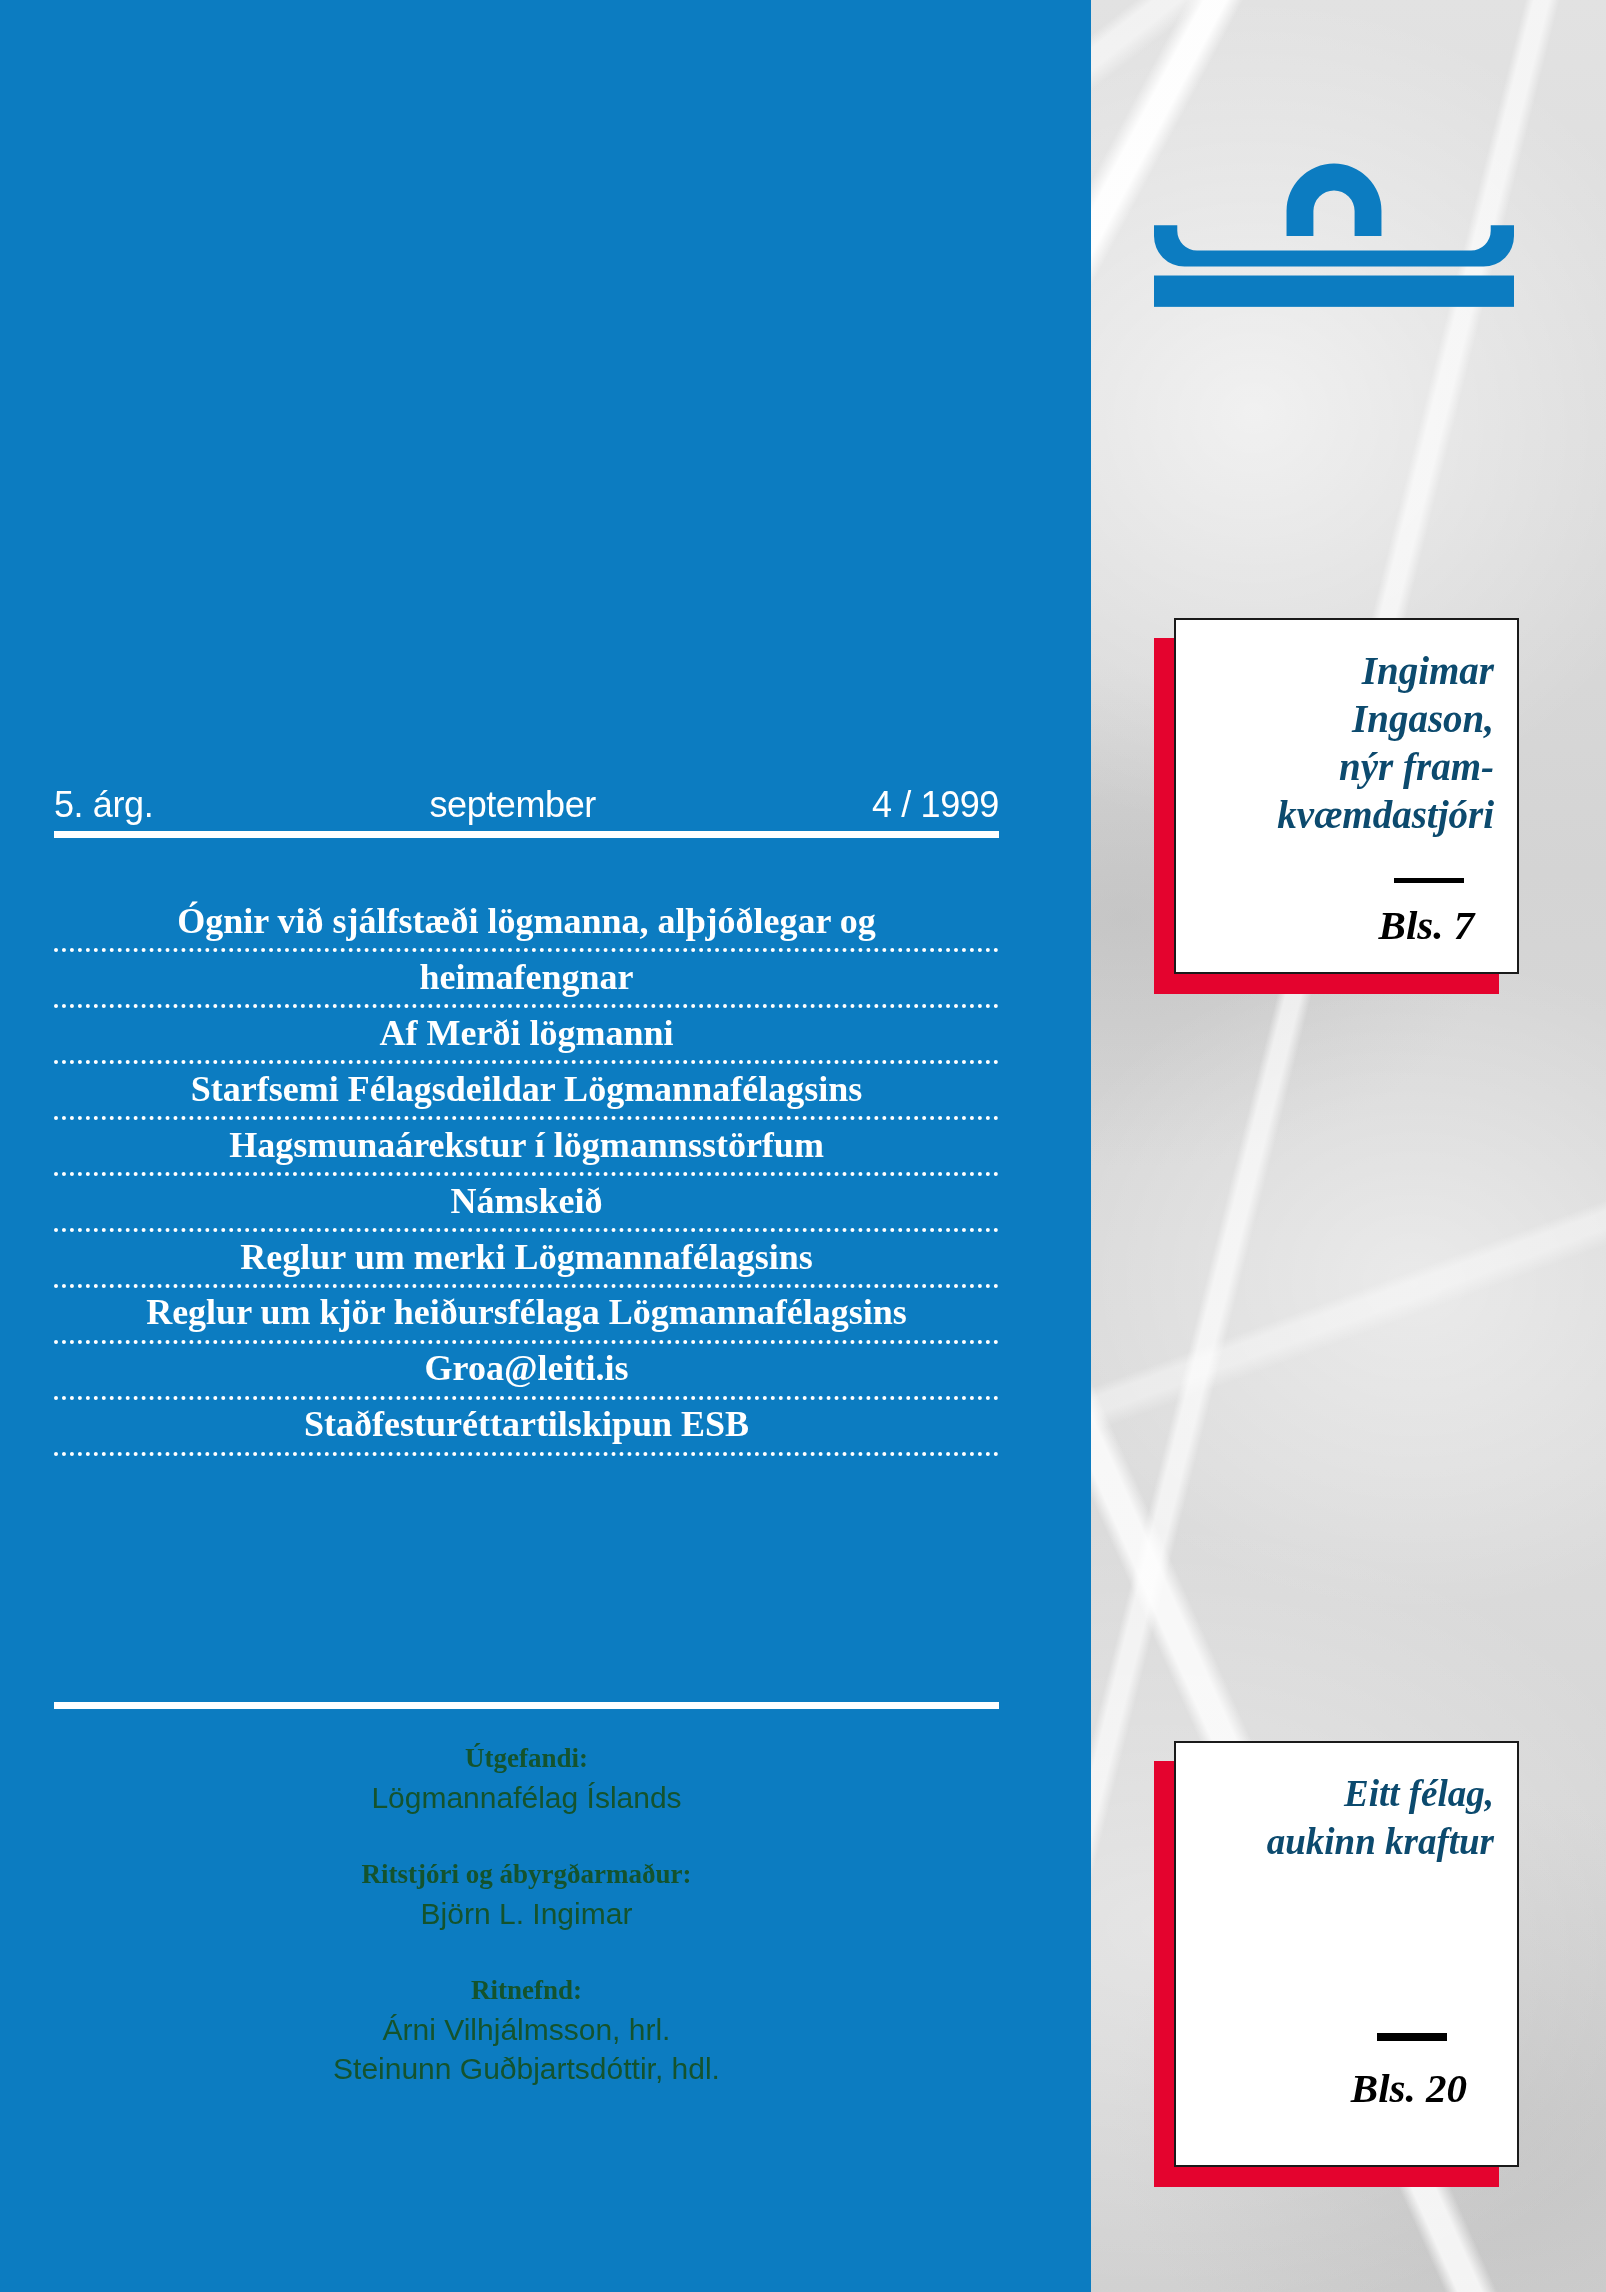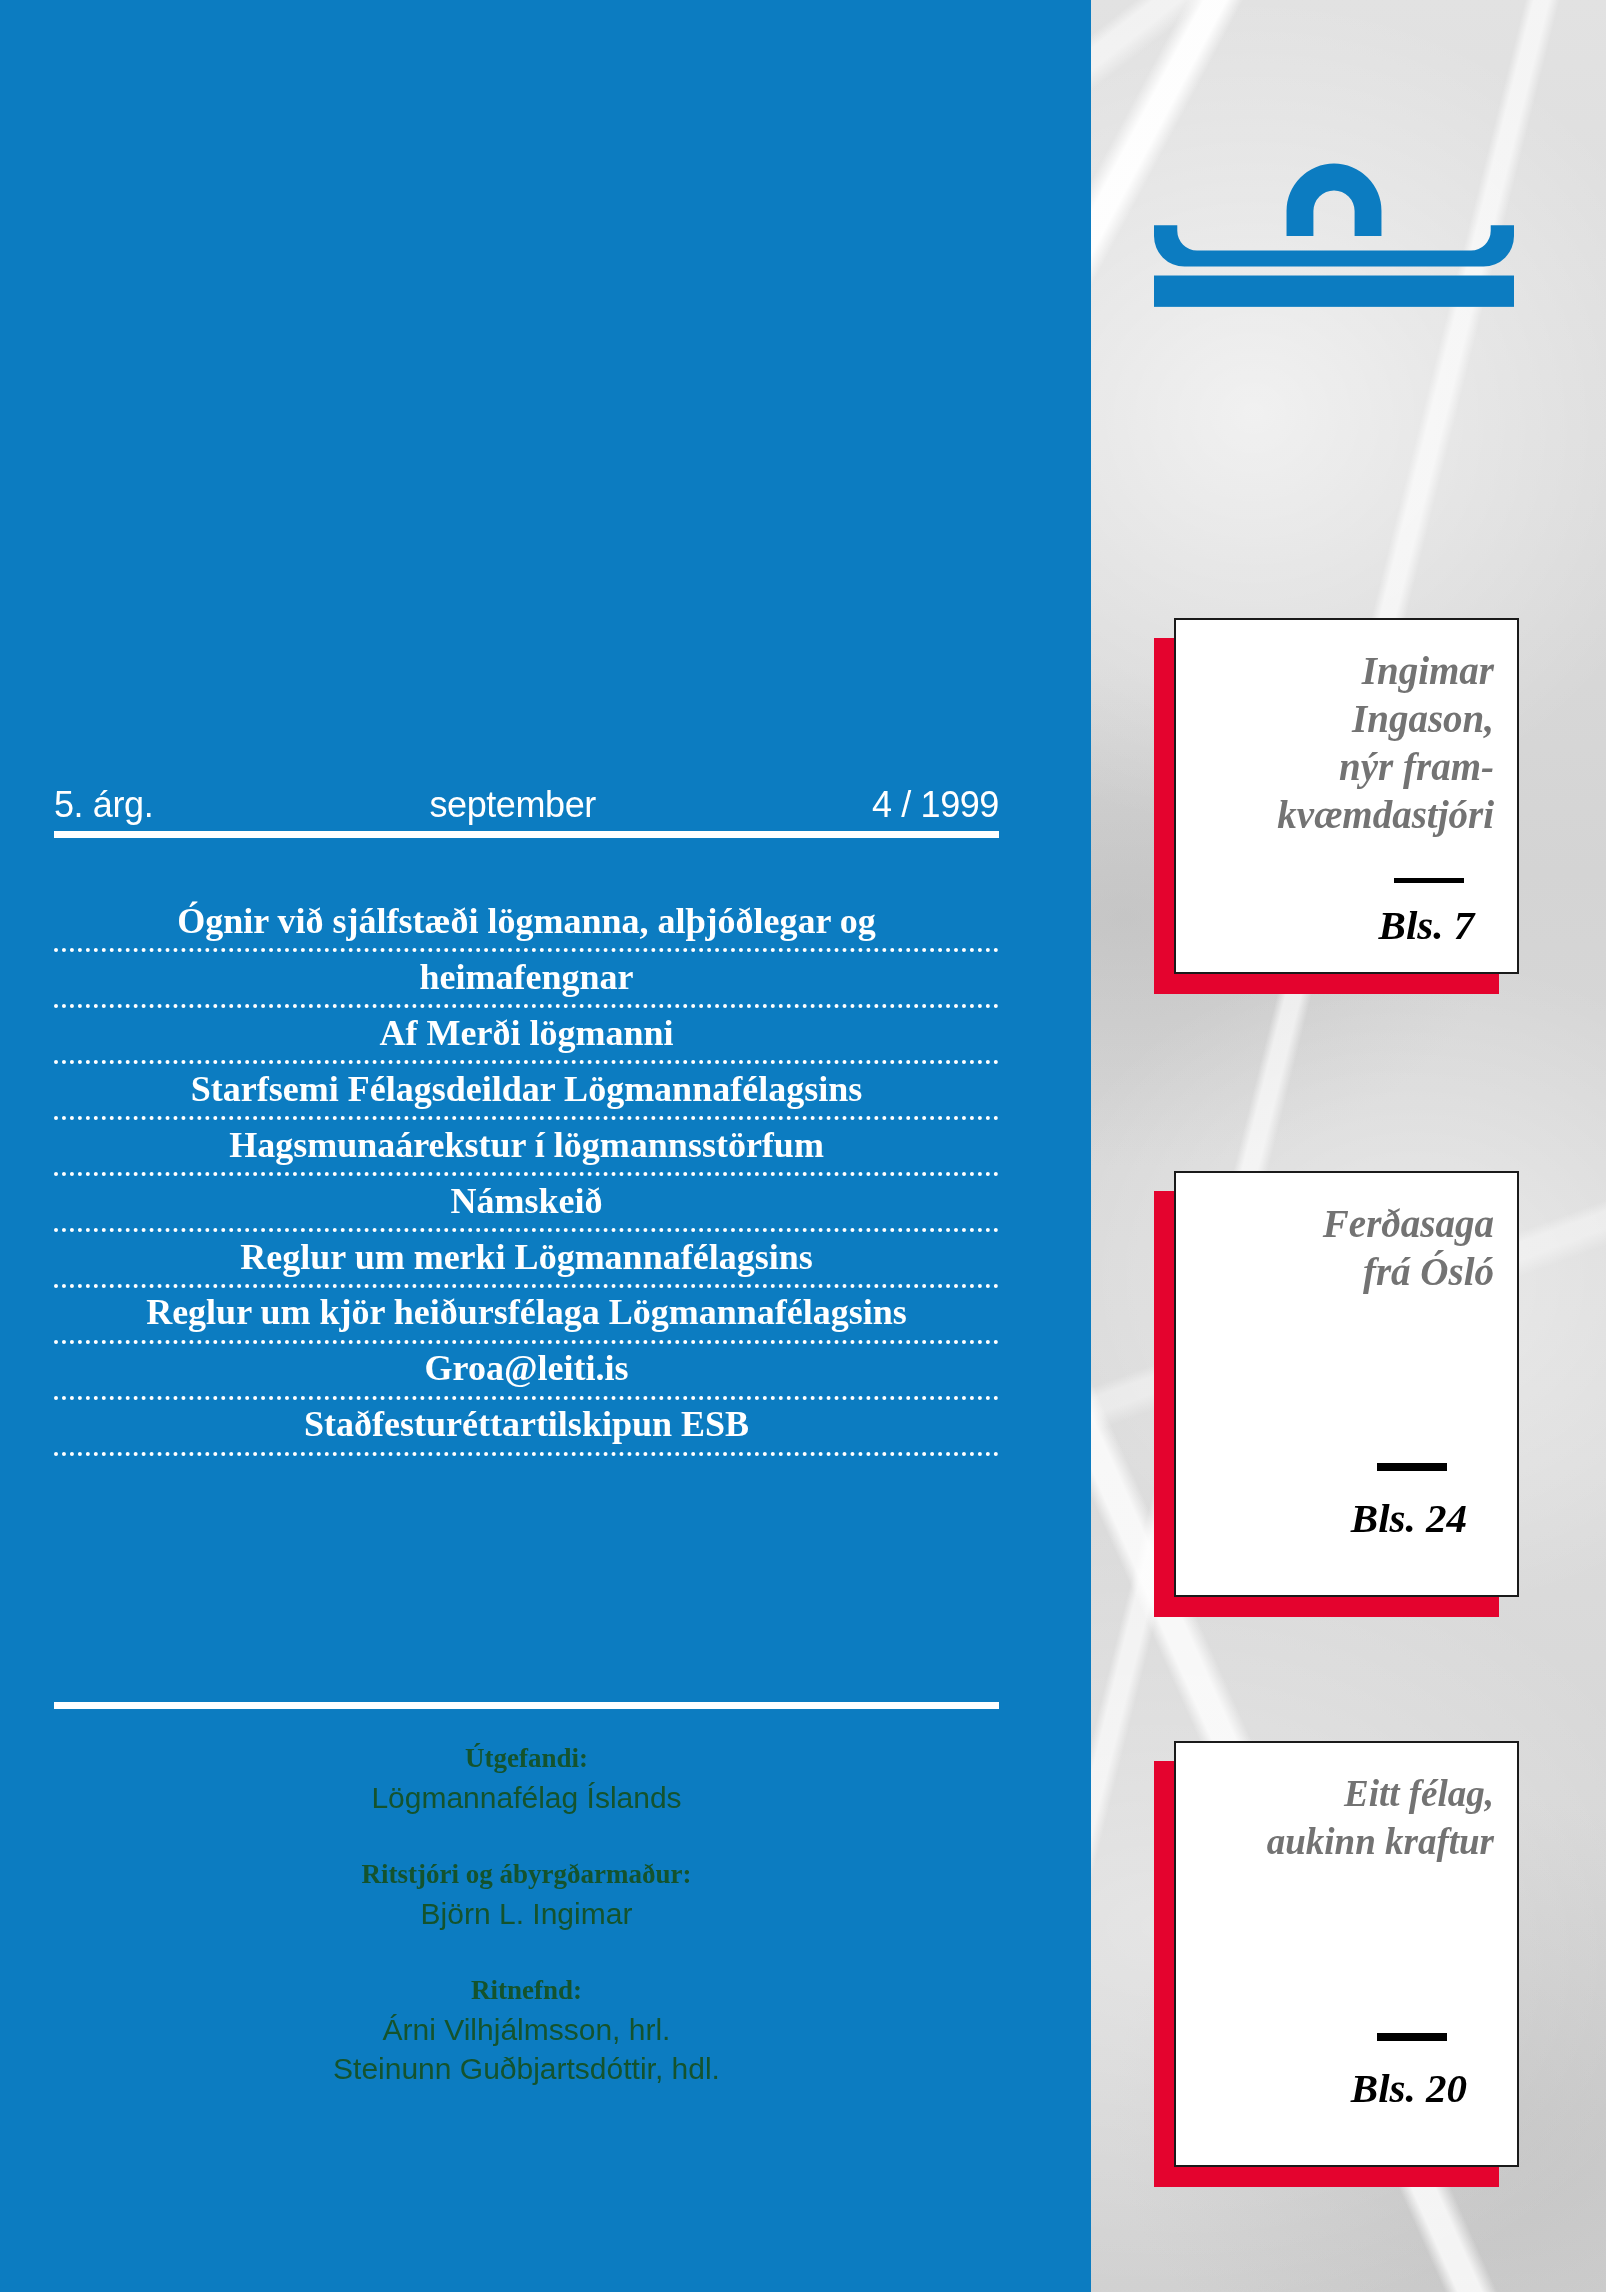--- a/index.html
+++ b/index.html
@@ -166,21 +166,21 @@
     padding:27px 23px 23px 23px;
     display:flex;
     flex-direction:column;
   }
   .teaser-title{
     font-family:"Liberation Serif", serif;
     font-style:italic;
     font-weight:bold;
     font-size:39px;
     line-height:48px;
-    color:#737373;
+    color:#0c4a6e;
     text-align:right;
   }
   .teaser-dash{
     margin:0 0 0 auto;
     width:70px; height:8px;
     background:#000000;
   }
   .teaser-page{
     font-family:"Liberation Serif", serif;
     font-style:italic;
@@ -315,31 +315,20 @@
         <div>Ingimar</div>
         <div>Ingason,</div>
         <div>nýr fram-</div>
         <div>kvæmdastjóri</div>
       </div>
       <div class="teaser-dash"></div>
       <div class="teaser-page">Bls.  7</div>
     </div>
   </div>
 
-  <div class="teaser" id="teaser-1">
-    <div class="shadow"></div>
-    <div class="card">
-      <div class="teaser-title">
-        <div>Ferðasaga</div>
-        <div>frá Ósló</div>
-      </div>
-      <div class="teaser-dash"></div>
-      <div class="teaser-page">Bls.  24</div>
-    </div>
-  </div>
 
   <div class="teaser" id="teaser-2">
     <div class="shadow"></div>
     <div class="card">
       <div class="teaser-title">
         <div>Eitt félag,</div>
         <div>aukinn kraftur</div>
       </div>
       <div class="teaser-dash"></div>
       <div class="teaser-page">Bls.  20</div>

